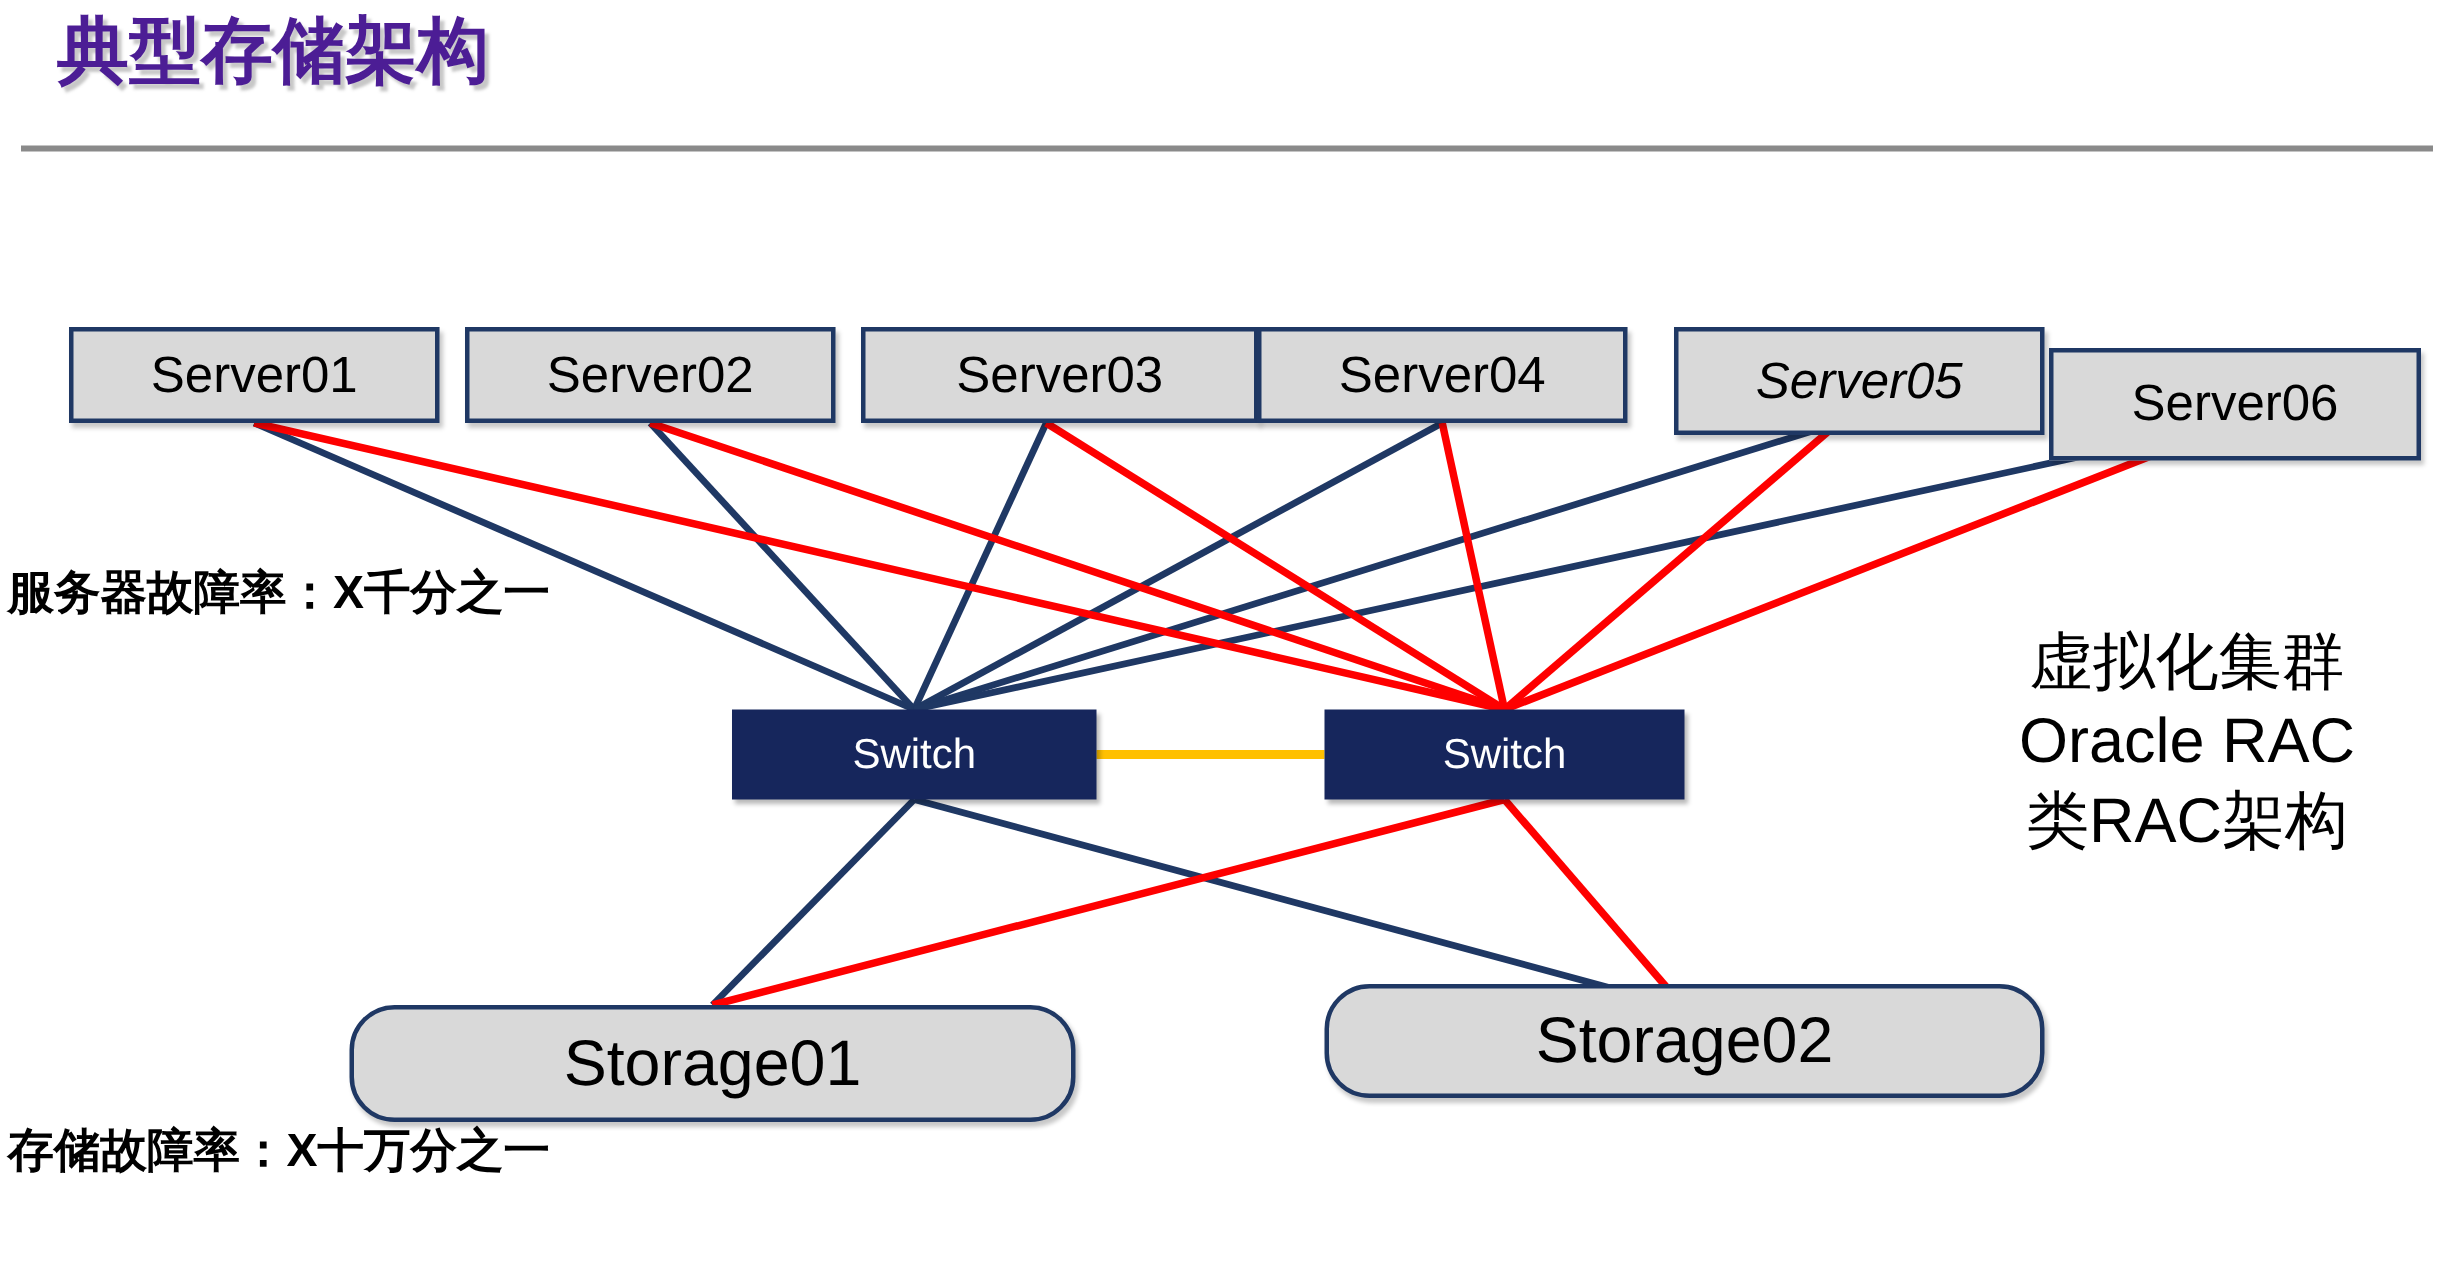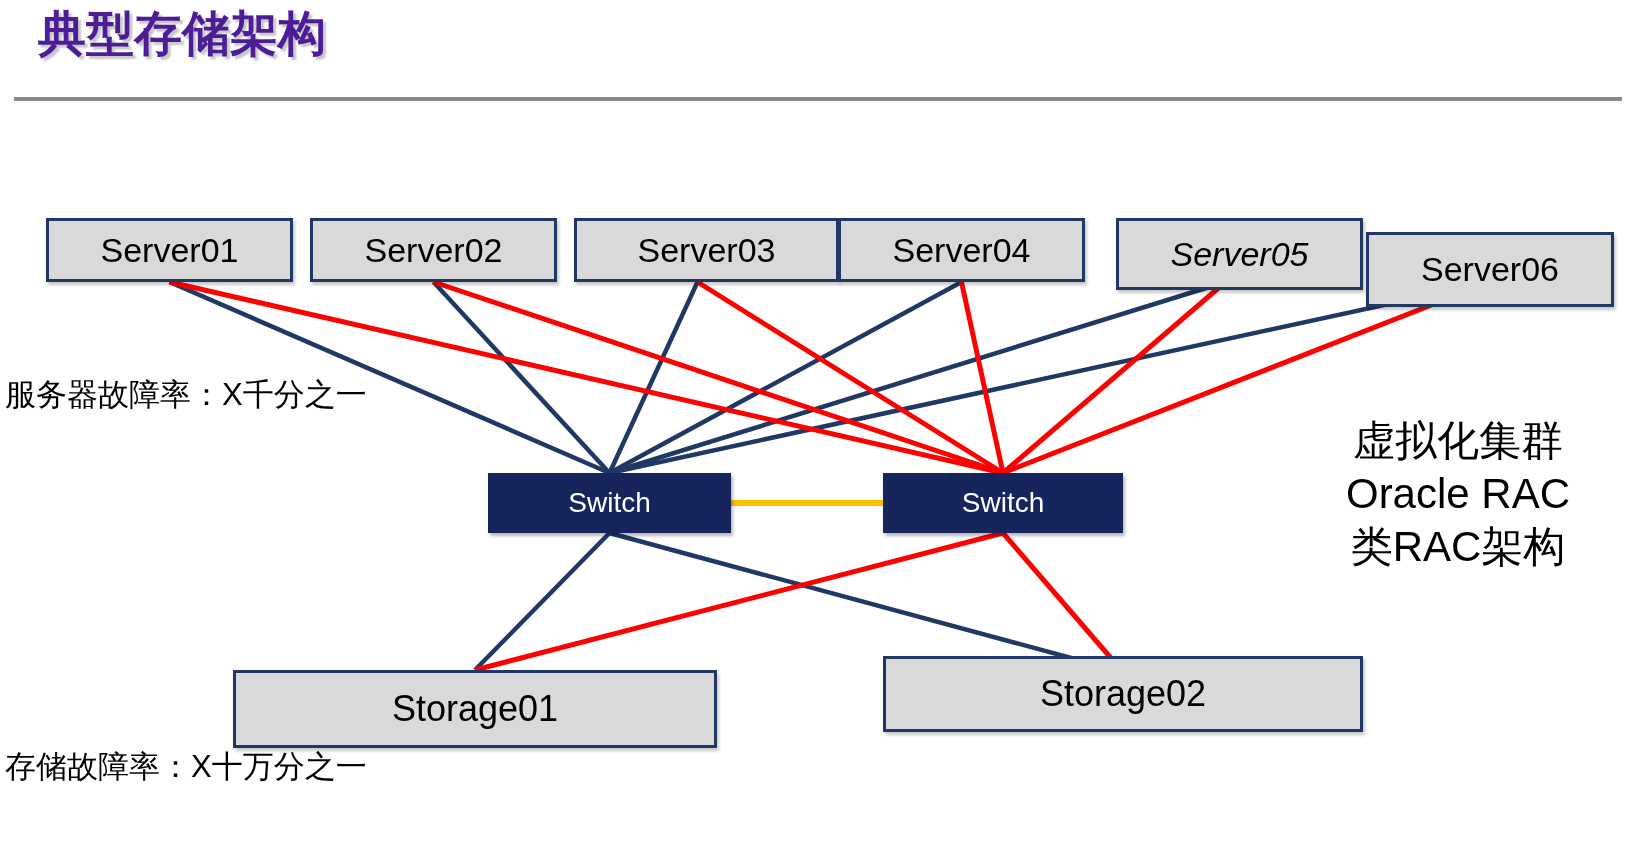--- a/index.html
+++ b/index.html
@@ -19,27 +19,27 @@
   svg.lines{position:absolute;left:0;top:0;z-index:1;}
   .node{
     position:absolute;z-index:2;display:flex;align-items:center;justify-content:center;
     box-sizing:border-box;white-space:nowrap;
   }
   .node.server,.node.storage{
     background:#D9D9D9;border:3px solid #1F3864;color:#000000;
     box-shadow:2px 3px 3px rgba(0,0,0,0.22);
   }
   .node.server{font-size:34px;}
-  .node.storage{font-size:36px;}
+  .node.storage{font-size:43px;border-radius:30px;}
   .node.switch{
     background:#16265C;color:#ffffff;font-size:28px;
     box-shadow:2px 3px 3px rgba(0,0,0,0.28);
   }
   .fault-label{
-    position:absolute;font-size:31px;color:#000000;white-space:nowrap;z-index:3;
+    position:absolute;font-size:31px;color:#000000;white-space:nowrap;z-index:3;font-weight:bold;
   }
   .fault-label.server-fault{left:5px;top:374px;}
   .fault-label.storage-fault{left:5px;top:746px;}
   .annotation{
     position:absolute;left:1330px;top:414px;width:256px;z-index:3;
     font-size:42px;line-height:53px;color:#000000;text-align:center;white-space:nowrap;
   }
 </style>
 </head>
 <body>

